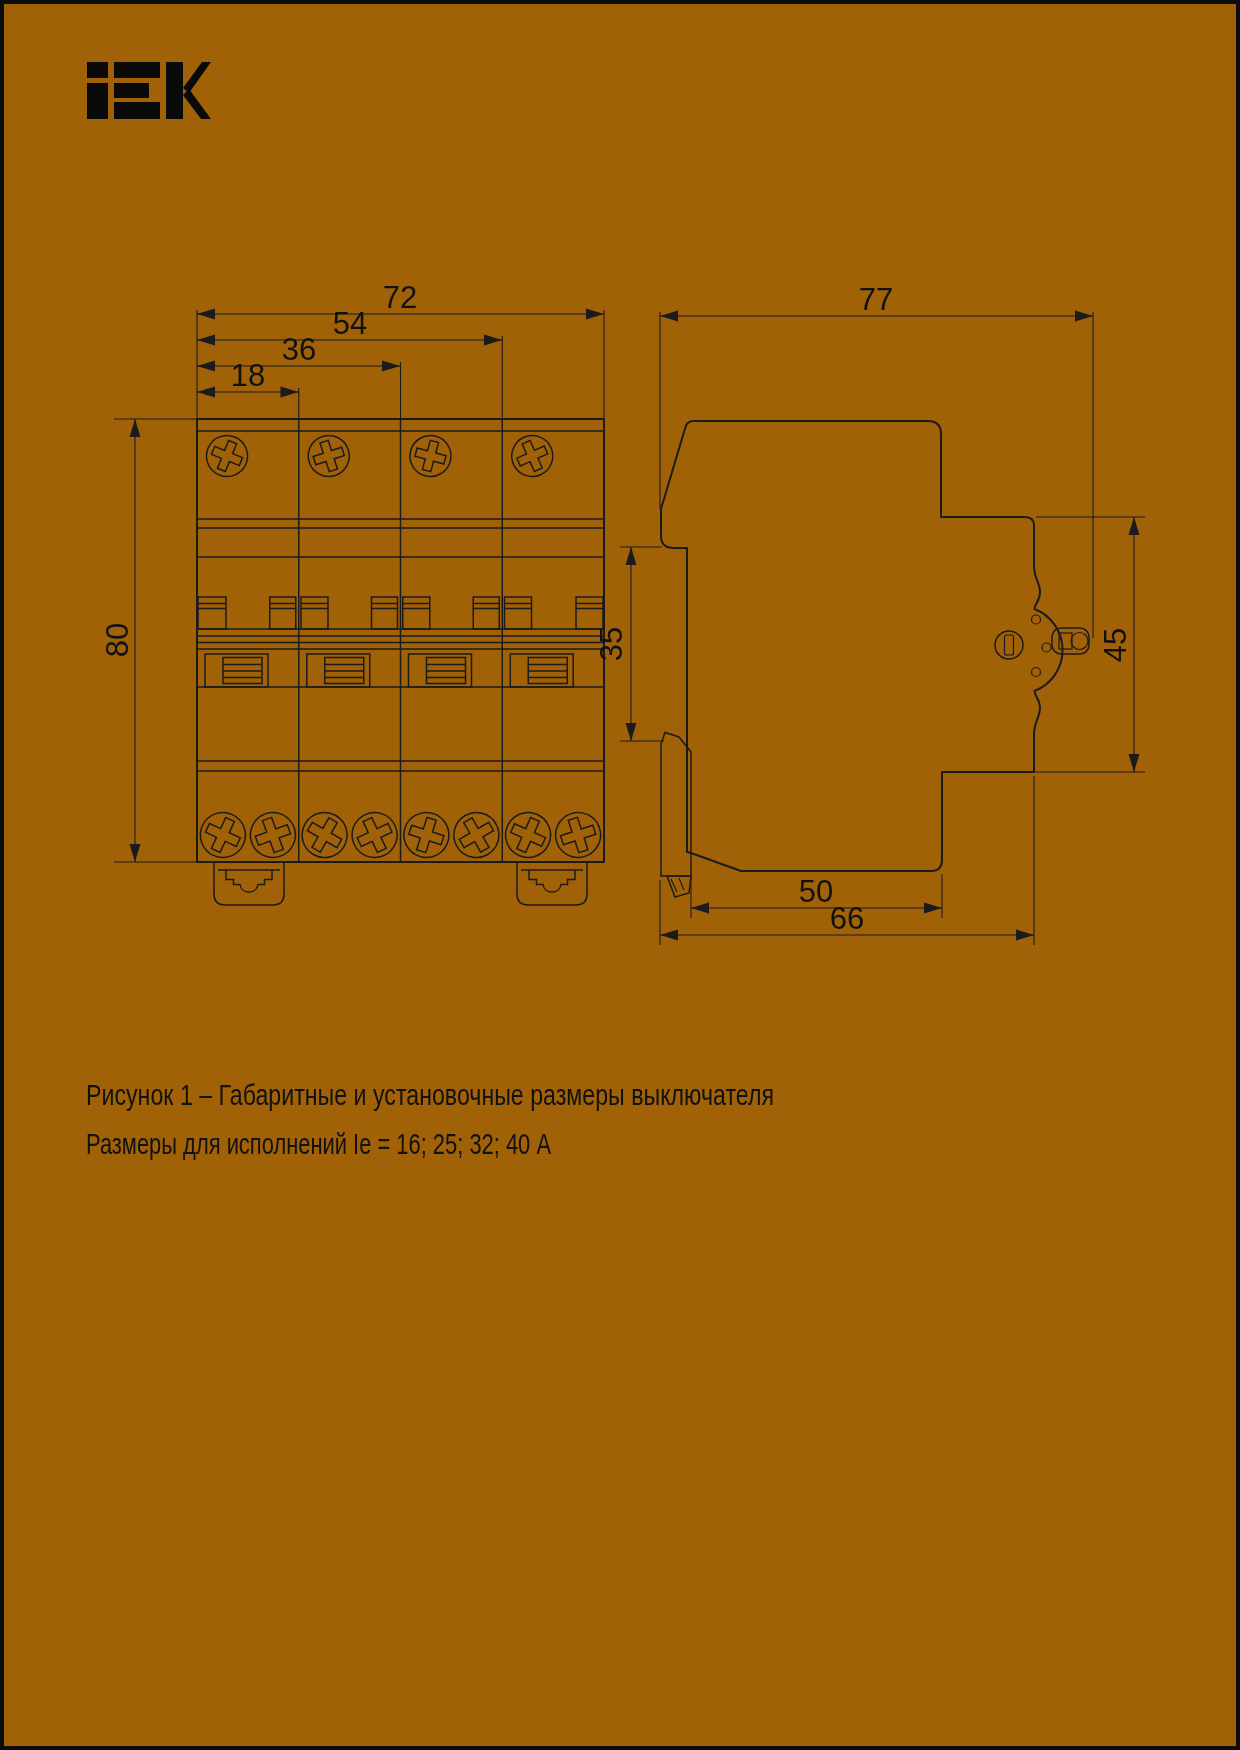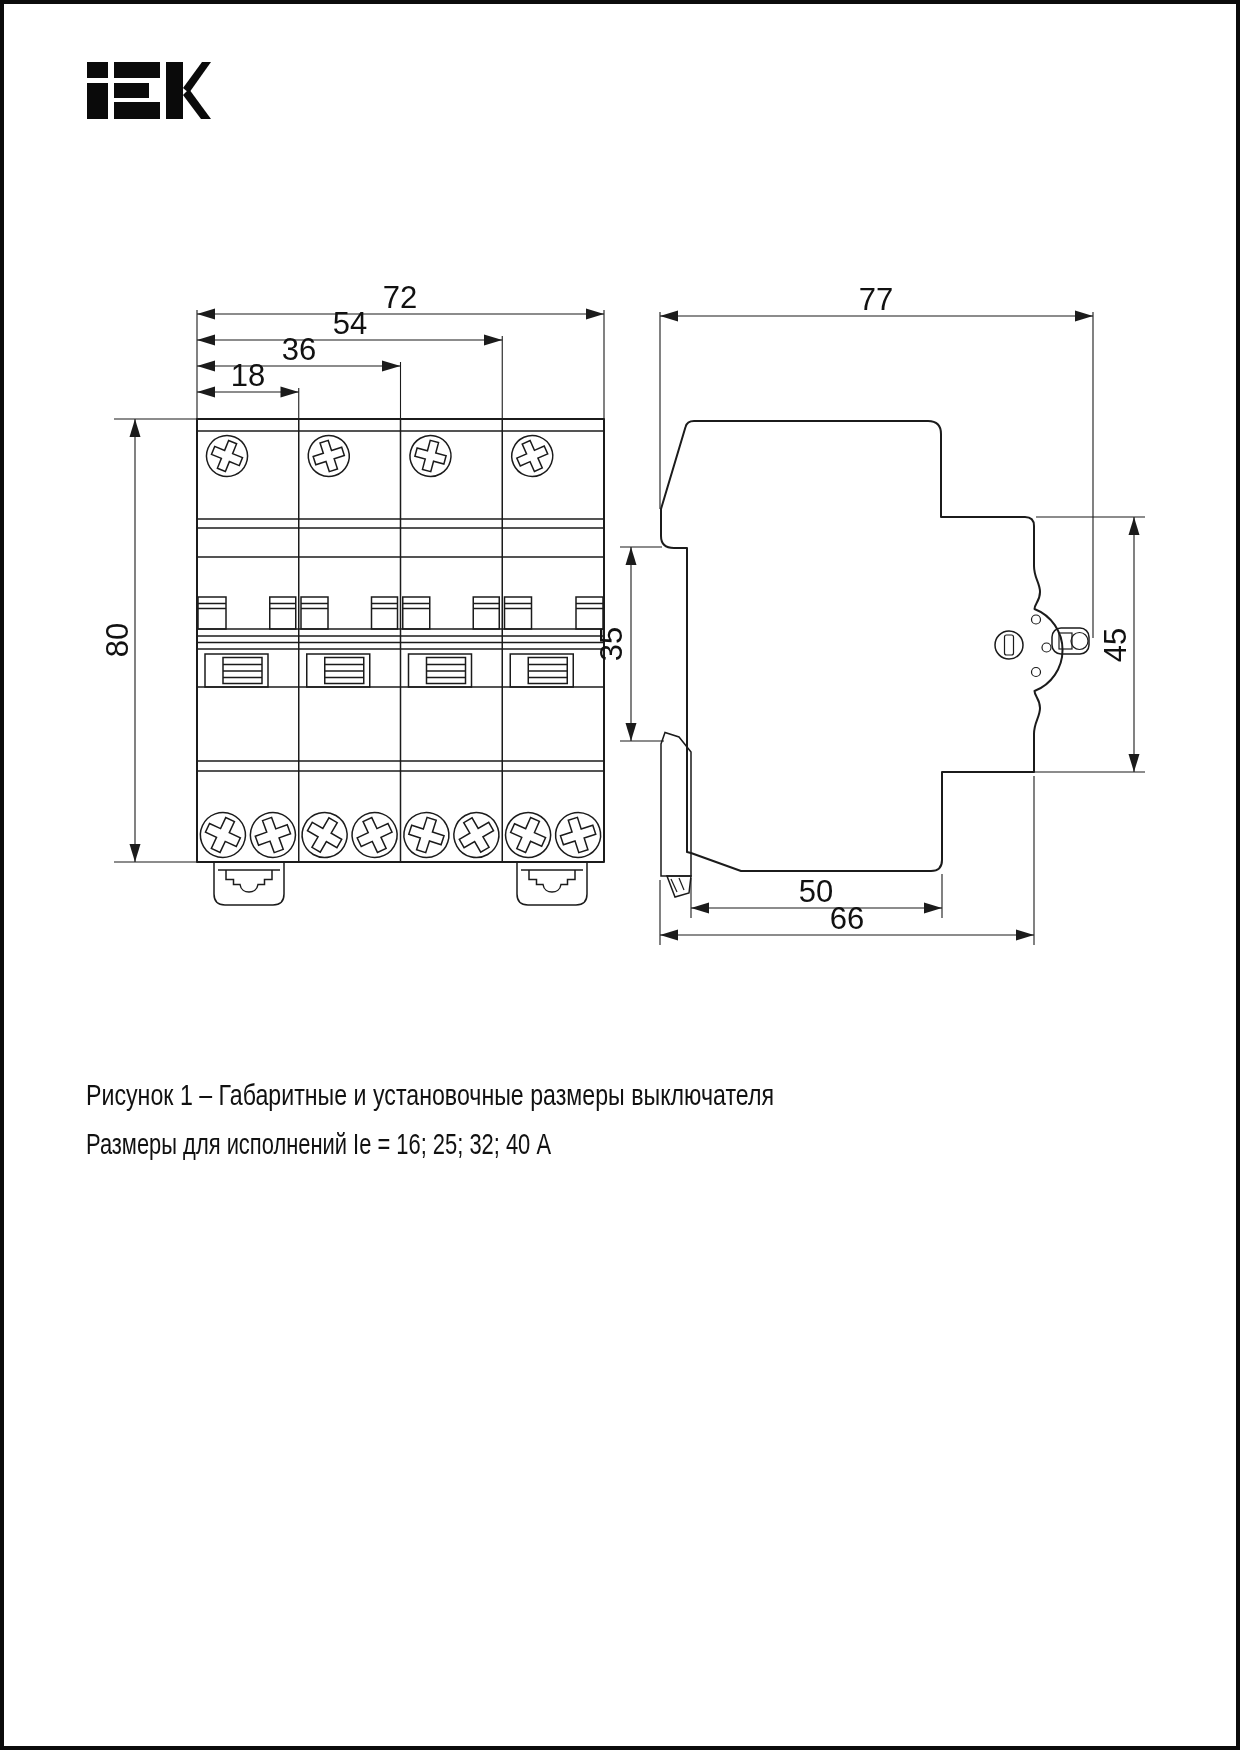--- a/index.html
+++ b/index.html
@@ -1,19 +1,19 @@
 <!DOCTYPE html>
 <html><head>
 <meta charset="utf-8">
 <style>
   html,body{margin:0;padding:0;background:#9a9a9a;}
   .page{
     position:relative;
     width:1240px;height:1750px;
-    background:#ffffff;
+    background:#a16207;
     border:4px solid #0c0c0c;
     box-sizing:border-box;
     overflow:hidden;
     font-family:"Liberation Sans", sans-serif;
   }
   svg{position:absolute;left:0;top:0;}
   .ol  {fill:none;stroke:#1b1b1b;stroke-width:2;stroke-linejoin:round;stroke-linecap:round;}
   .l15 {fill:none;stroke:#1b1b1b;stroke-width:1.5;}
   .l12 {fill:none;stroke:#1b1b1b;stroke-width:1.2;}
   .dim {fill:none;stroke:#1b1b1b;stroke-width:1.1;}

